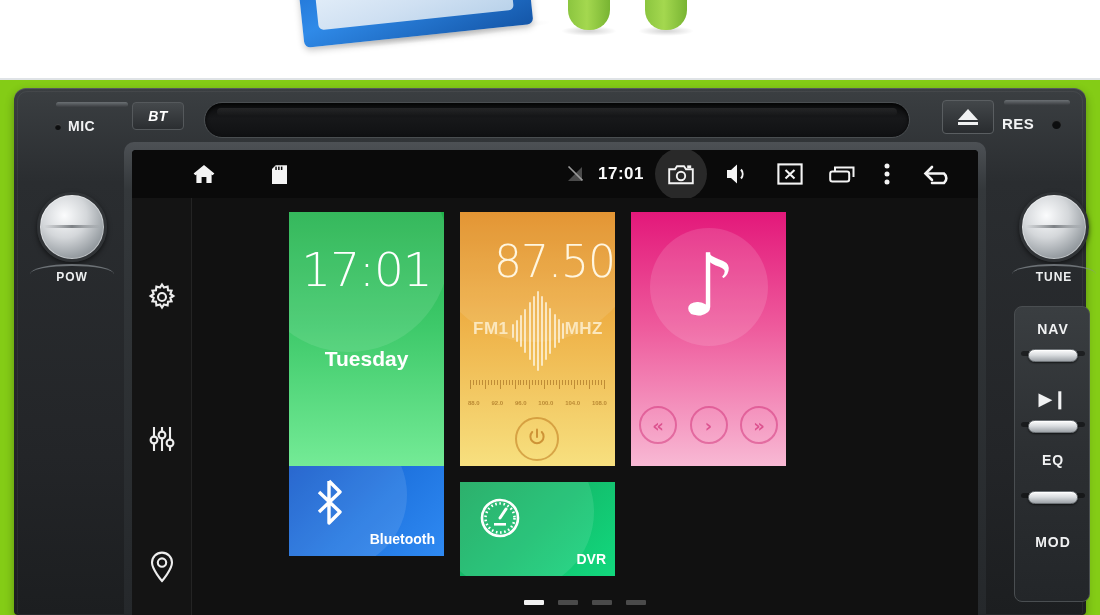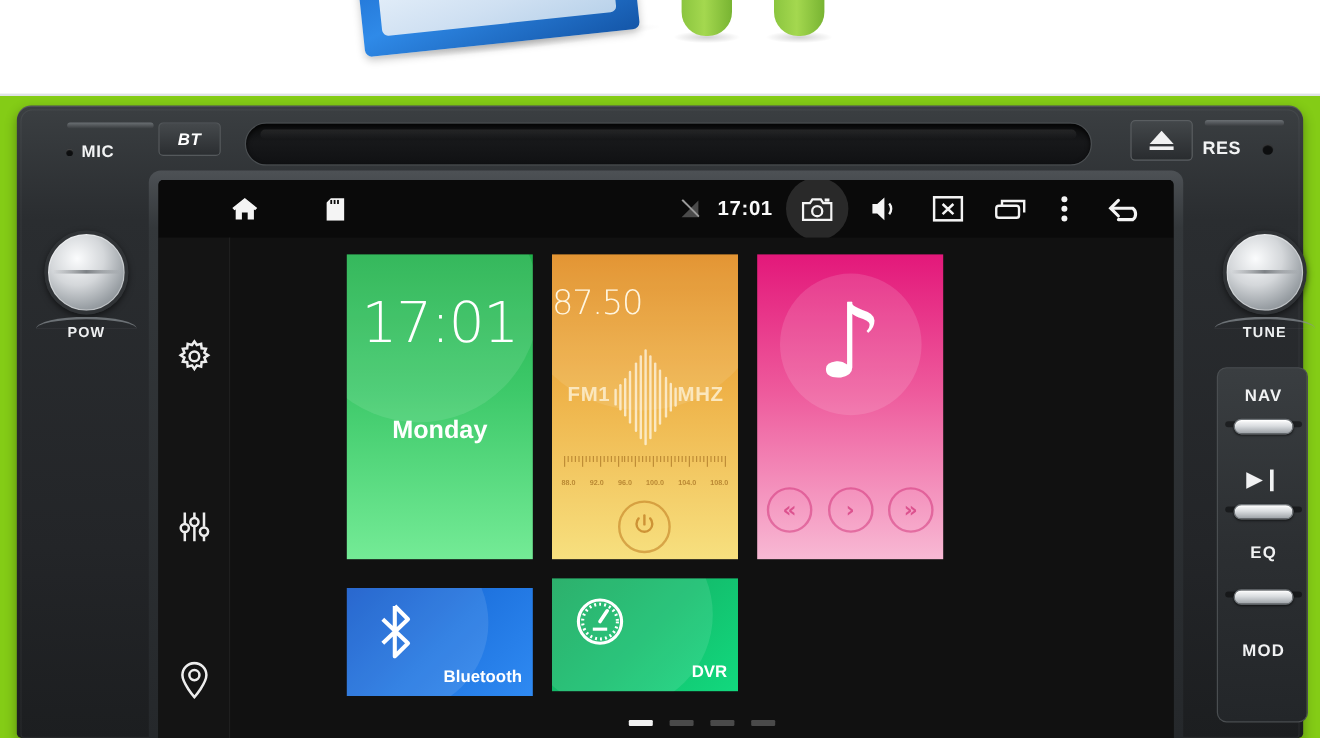--- a/index.html
+++ b/index.html
@@ -143,22 +143,22 @@
   .clk-time{ position:absolute; left:0; top:30px; width:155px; text-align:center;
     color:#ffffff; font-size:47px; font-weight:300; letter-spacing:-1px;
     font-family:"DejaVu Sans", sans-serif; }
   .clk-day{ position:absolute; left:0; top:135px; width:155px; text-align:center;
     color:#ffffff; font-size:21px; font-weight:600; }
   .clk-date{ position:absolute; left:0; top:208px; width:155px; text-align:center;
     color:#ffffff; font-size:20px; font-weight:600; }
 
   .t-radio{ left:268px; top:14px; width:155px; height:254px;
     background:linear-gradient(180deg,#e08a1e 0%,#eeb046 42%,#f7e07f 100%); }
-  .rad-freq{ position:absolute; left:0; top:24px; width:155px; text-align:left;
-    color:#fff6e0; font-size:28px; font-weight:300; letter-spacing:-1px;
+  .rad-freq{ position:absolute; left:0; top:24px; width:155px; text-align:right;
+    color:#fff6e0; font-size:44px; font-weight:300; letter-spacing:-1px;
     font-family:"DejaVu Sans", sans-serif; }
   .rad-band{ position:absolute; left:13px; top:107px; color:#fbe7bd;
     font-size:17px; font-weight:600; letter-spacing:.5px; }
   .rad-unit{ position:absolute; right:12px; top:107px; color:#fbe7bd;
     font-size:17px; font-weight:600; letter-spacing:.5px; }
   .rad-wave{ position:absolute; left:52px; top:78px; width:52px; height:82px;
     display:flex; align-items:center; justify-content:space-between; }
   .rad-wave i{ display:block; width:2px; background:rgba(255,250,235,.72); border-radius:1px; }
   .rad-scale{ position:absolute; left:10px; top:168px; width:135px; height:16px;
     display:flex; align-items:flex-start; justify-content:space-between; }
@@ -178,21 +178,21 @@
     color:#ffffff; font-size:86px; line-height:110px;
     font-family:"DejaVu Sans", sans-serif; }
   .mus-ctrls{ position:absolute; left:8px; top:194px; width:139px;
     display:flex; justify-content:space-between; }
   .mus-btn{ width:38px; height:38px; border-radius:50%;
     border:2px solid rgba(205,35,110,.45); display:flex;
     align-items:center; justify-content:center;
     color:rgba(205,35,110,.62); font-size:18px; font-weight:bold;
     font-family:"DejaVu Sans", sans-serif; }
 
-  .t-bt{ left:97px; top:292px; width:155px; height:90px;
+  .t-bt{ left:97px; top:268px; width:155px; height:90px;
     background:linear-gradient(135deg,#1157c9 0%,#1f74e0 50%,#2f8af2 100%); }
   .t-dvr{ left:268px; top:284px; width:155px; height:94px;
     background:linear-gradient(135deg,#16a85c 0%,#13bd6c 50%,#12d97e 100%); }
   .t-video{ left:439px; top:284px; width:155px; height:90px;
     background:linear-gradient(135deg,#8d2f9e 0%,#a03cb2 50%,#b544c6 100%); }
   .tile-lbl{ position:absolute; right:9px; bottom:9px; color:#ffffff;
     font-size:14px; font-weight:600; }
   .tile-ico{ position:absolute; left:16px; top:10px; width:48px; height:52px;
     display:flex; align-items:center; justify-content:center; color:#ffffff; }
 
@@ -369,21 +369,21 @@
               </svg>
             </span>
           </div>
         </div>
 
         <div class="tiles">
 
           <div class="tile t-clock">
             <div class="tile-bubble" style="left:-40px;top:-60px;width:200px;height:200px;"></div>
             <div class="clk-time">17:01</div>
-            <div class="clk-day">Monday</div>
+            <div class="clk-day">Tuesday</div>
           </div>
 
           <div class="tile t-radio">
             <div class="tile-bubble" style="left:-30px;top:-70px;width:210px;height:200px;"></div>
             <div class="rad-freq">87.50</div>
             <div class="rad-band">FM1</div>
             <div class="rad-unit">MHZ</div>
             <div class="rad-wave" id="rad-wave">
                 <i style="height: 14px;"></i>
                 <i style="height: 22px;"></i>

